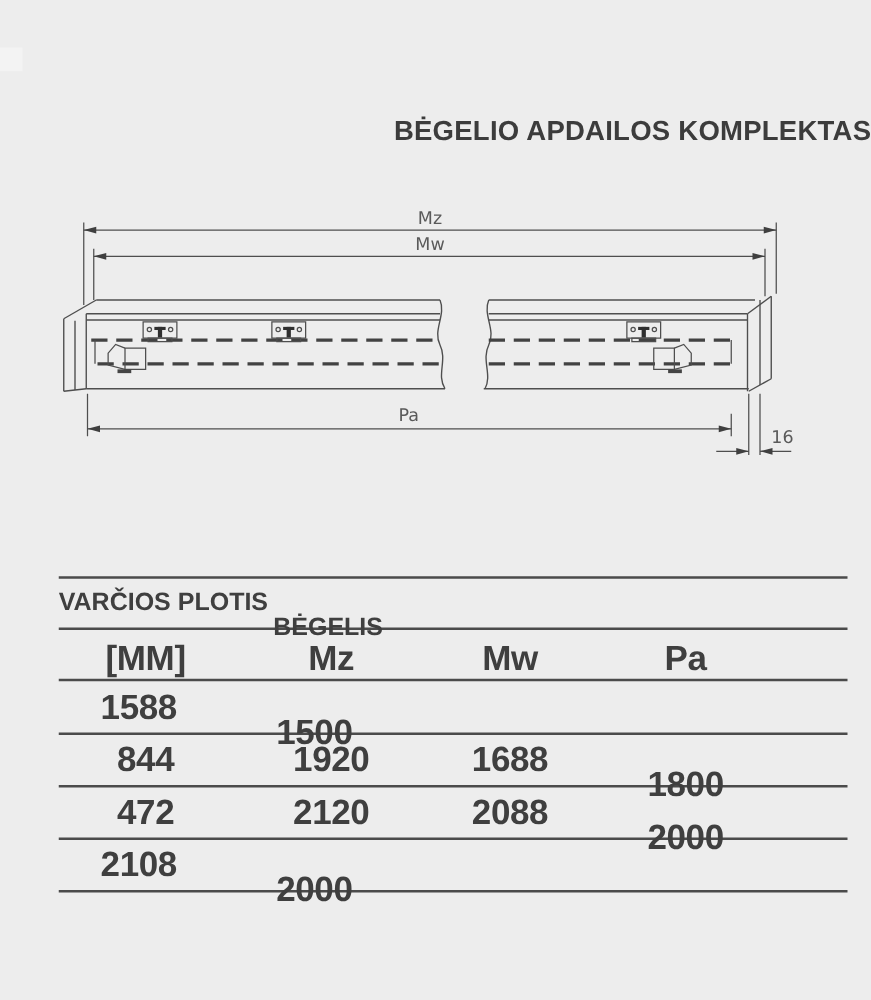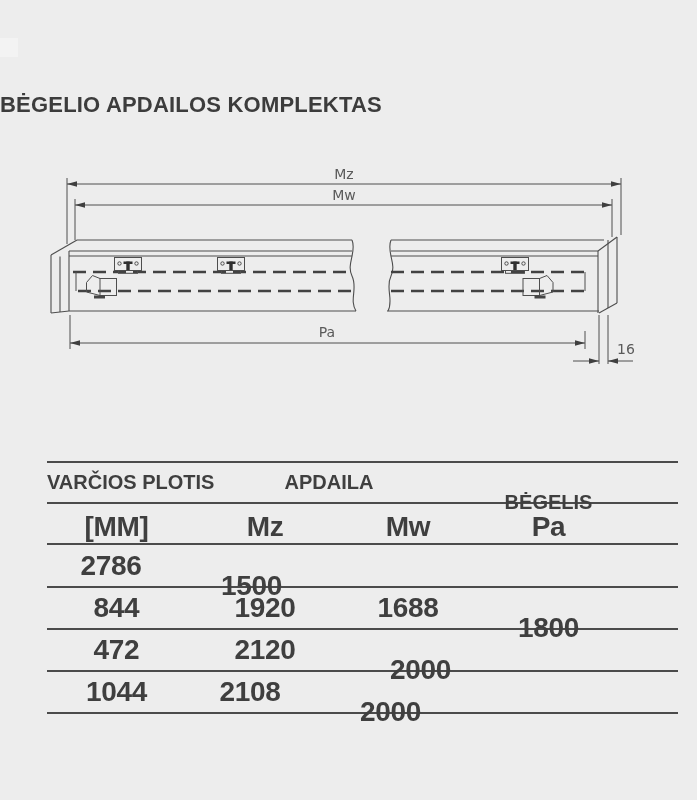--- a/index.html
+++ b/index.html
@@ -6,21 +6,21 @@
   body{
     width:697px;height:800px;
     background:#ededed;
     font-family:"Liberation Sans", sans-serif;
     position:relative;
     overflow:hidden;
     color:#3f3f3f;
   }
   .page-title{
     position:absolute;top:92px;left:0;width:697px;
-    text-align:left;
+    text-align:right;
     font-size:22px;font-weight:bold;letter-spacing:.2px;
     color:#3c3c3c;
   }
   .corner-artifact{
     position:absolute;left:0;top:38px;width:18px;height:19px;
     background:#f3f3f3;
   }
   .diagram-wrap{
     position:absolute;left:0;top:160px;width:697px;height:240px;
   }
@@ -182,48 +182,47 @@
       <polygon points="599,201 589,198.3 589,203.7" fill="#3f3f3f" stroke="none"></polygon>
       <polygon points="608,201 618,198.3 618,203.7" fill="#3f3f3f" stroke="none"></polygon>
       <text class="dim-text" x="626" y="194" text-anchor="middle" stroke="none">16</text>
     </g>
   </svg>
 </div>
 
 <div class="spec-table">
   <div class="t-row t-head1">
     <span class="cell w1">VARČIOS PLOTIS</span>
-    <span class="cell w23">APDAILA</span>
     <span class="cell w4">BĖGELIS</span>
     <span class="cell wfill"></span>
   </div>
   <div class="t-row t-head2">
     <span class="cell w1">[MM]</span>
     <span class="cell w2">Mz</span>
     <span class="cell w3">Mw</span>
     <span class="cell w4">Pa</span>
     <span class="cell wfill"></span>
   </div>
   <div class="t-row t-r1">
-    <span class="cell w3">2786</span>
+    <span class="cell w3">1588</span>
     <span class="cell w4">1500</span>
     <span class="cell wfill"></span>
   </div>
   <div class="t-row t-r2">
     <span class="cell w1">844</span>
     <span class="cell w2">1920</span>
     <span class="cell w3">1688</span>
     <span class="cell w4">1800</span>
     <span class="cell wfill"></span>
   </div>
   <div class="t-row t-r3">
     <span class="cell w1">472</span>
     <span class="cell w2">2120</span>
+    <span class="cell w3">2088</span>
     <span class="cell w4">2000</span>
     <span class="cell wfill"></span>
   </div>
   <div class="t-row t-r4">
-    <span class="cell w1">1044</span>
     <span class="cell w3">2108</span>
     <span class="cell w4">2000</span>
     <span class="cell wfill"></span>
   </div>
 </div>
 
 </body></html>

